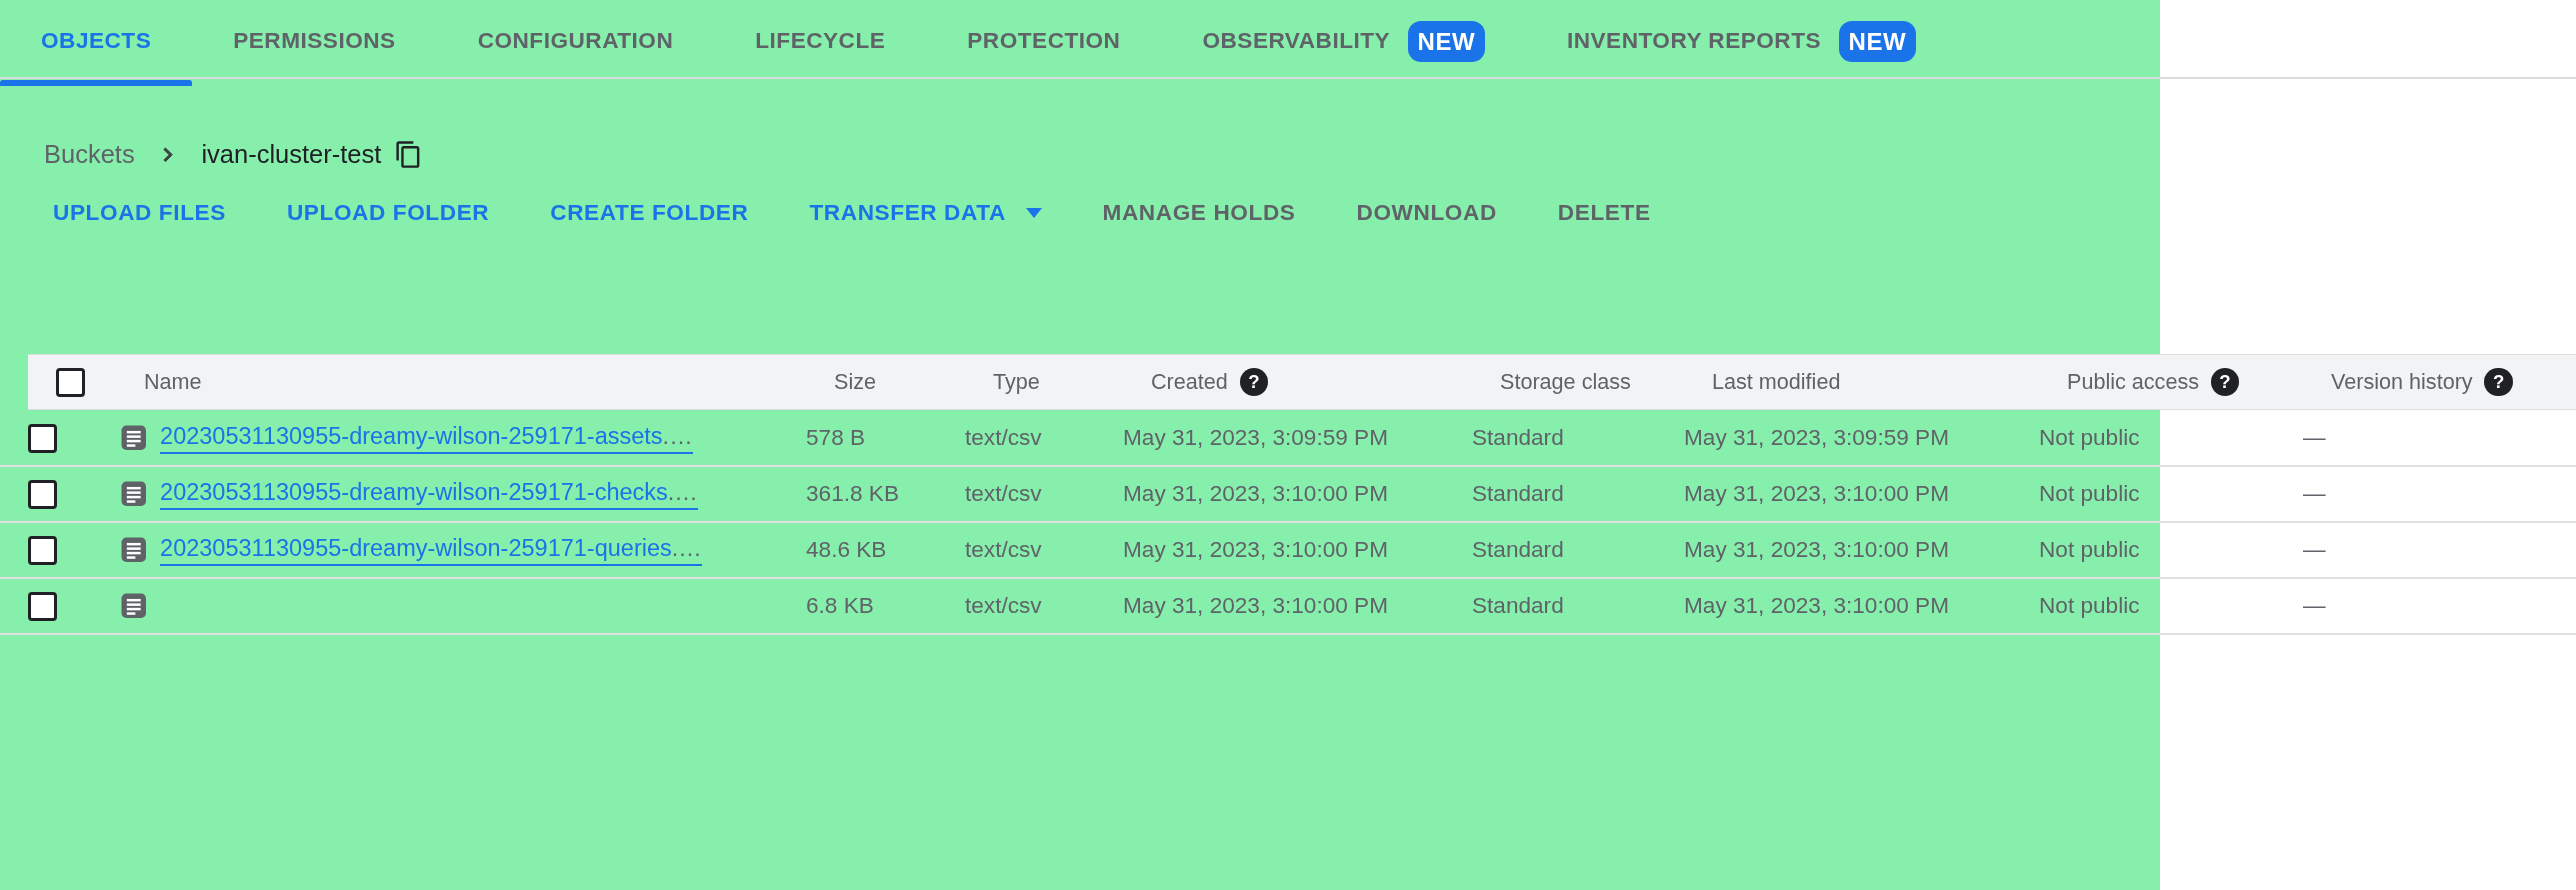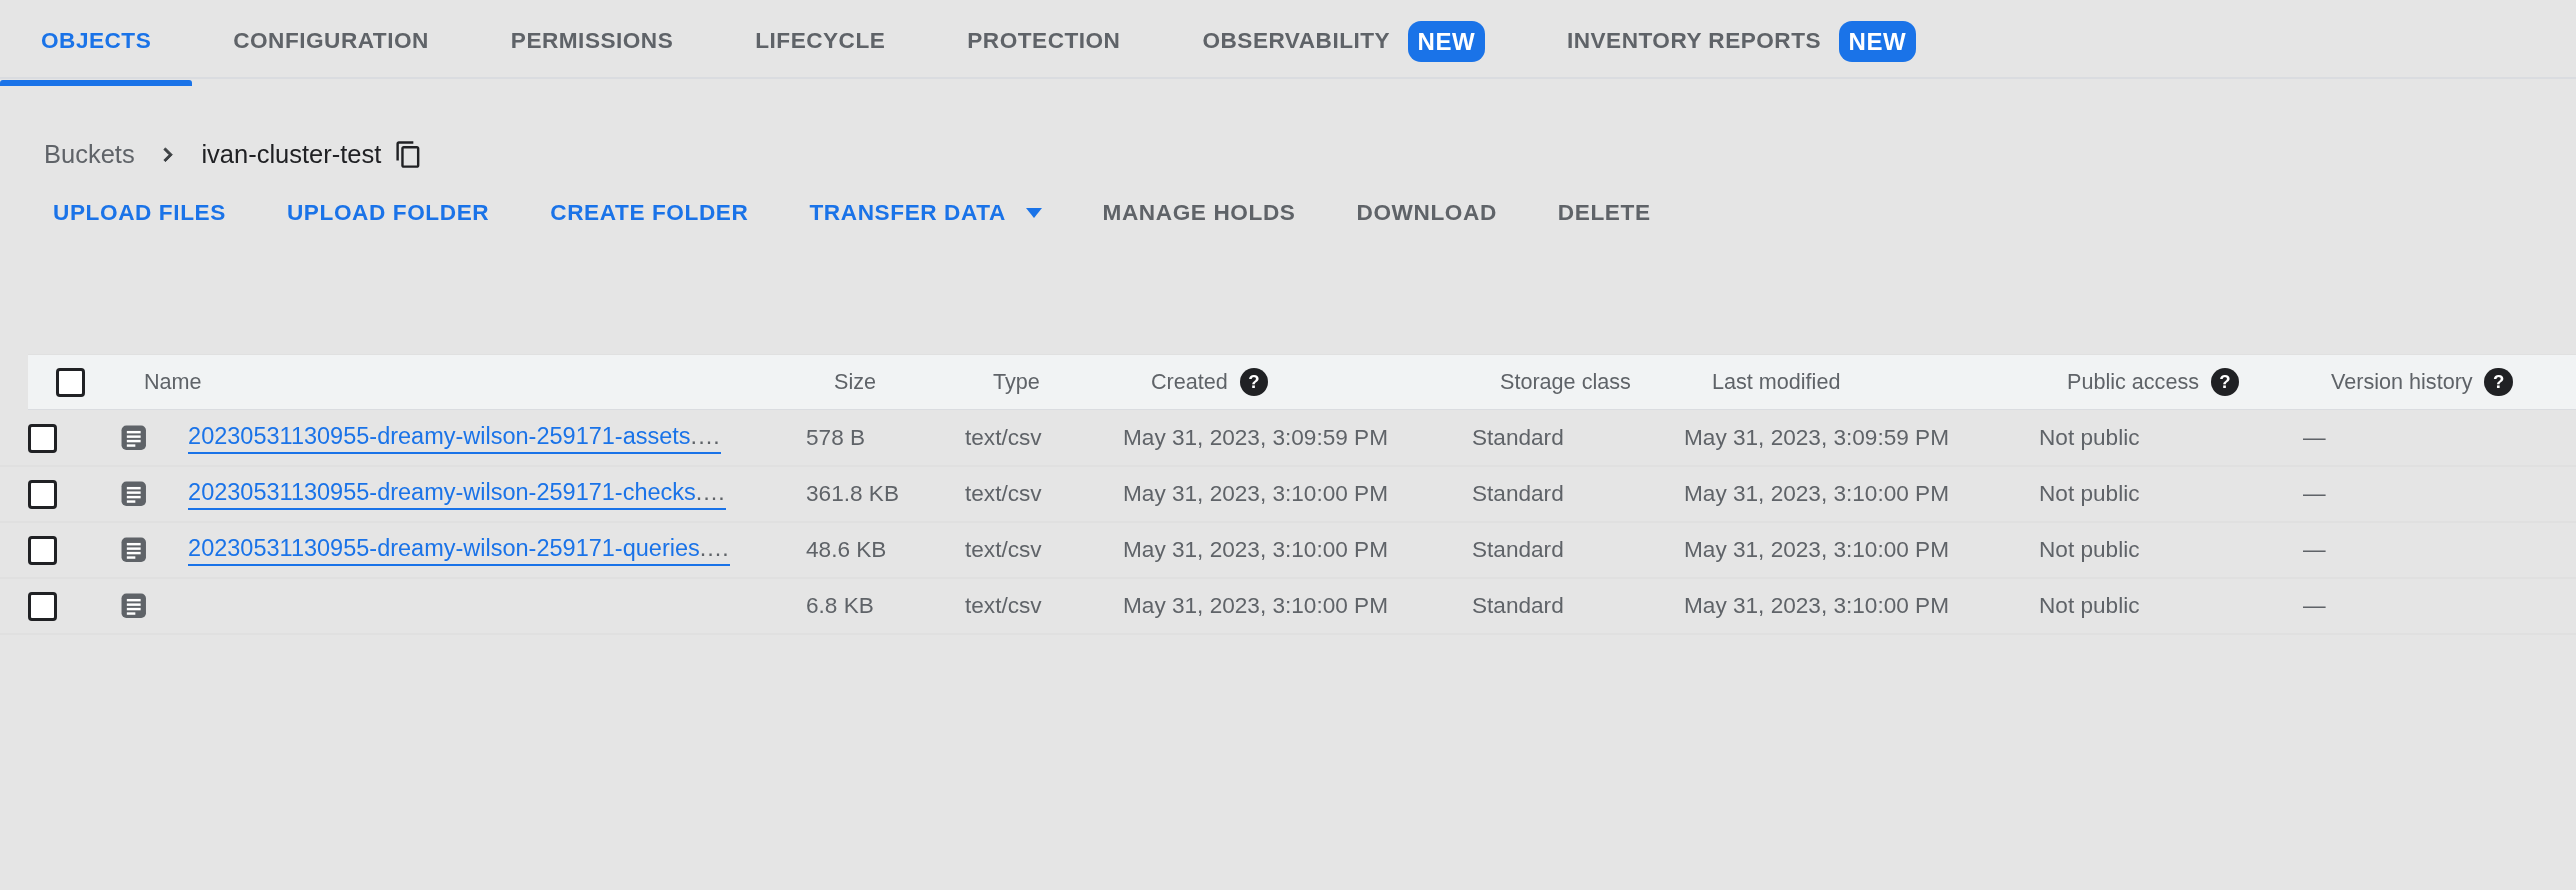--- a/index.html
+++ b/index.html
@@ -1,18 +1,18 @@
 <!DOCTYPE html>
 <html><head>
 <meta charset="utf-8">
 <style>
   * { margin:0; padding:0; box-sizing:border-box; }
   html,body { width:2576px; height:891px; background:#fff; overflow:hidden;
               font-family:"Liberation Sans","DejaVu Sans",sans-serif; }
-  .stage { position:relative; width:2576px; height:891px; background:#e5e5e5; }
+  .stage { position:relative; width:2160px; height:891px; background:#86efac; }
 
   
   .tabbar { position:absolute; top:0; left:0; width:2576px; height:79px;
             border-bottom:2px solid #dadce0; display:flex; align-items:center; padding-top:5.9px; }
   .tab { position:relative; height:74px; display:flex; align-items:center; padding:0 41px;
          font-size:22.6px; font-weight:700; letter-spacing:0.5px; color:#5f6368; cursor:pointer; white-space:nowrap; }
   .tab.active { color:#1a73e8; }
   .tab.active::after { content:""; position:absolute; left:0; right:0; bottom:-7.8px; height:5.9px;
                        background:#1a73e8; border-radius:2.9px 2.9px 0 0; }
   .badge { margin-left:17.7px; background:#1a73e8; color:#fff; font-size:24px; font-weight:700;
@@ -50,21 +50,21 @@
           align-items:center; width:2576px; }
   .thead { position:absolute; top:354px; left:0; height:56px; background:#f1f3f4;
            border-top:1px solid #e0e0e0; border-bottom:1px solid #dadce0;
            font-size:21.6px; color:#5f6368;margin-left:28px; }
   .th { display:flex; align-items:center; white-space:nowrap; }
   .help { width:28.4px; height:28.4px; border-radius:50%; background:#202124; color:#fff; font-size:18.6px;
           font-weight:700; display:inline-flex; align-items:center; justify-content:center;
           margin-left:11.8px; cursor:pointer; flex:0 0 auto; }
   .rows { position:absolute; top:411px; left:0; width:2576px; }
   .row { height:56px; border-bottom:2px solid #e0e0e0; font-size:22.6px; color:#5f6368; }
-  .cell { white-space:nowrap; overflow:hidden;gap:28px; }
+  .cell { white-space:nowrap; overflow:hidden; }
   .cb-cell { padding-left:28.4px; }
   .cb { width:29px; height:29px; border:3.9px solid #202124; border-radius:3.9px; background:#fff;
         display:block; cursor:pointer; }
   .name-cell { display:flex; align-items:center; padding-left:4.9px; }
   .file-ico { flex:0 0 auto; margin-right:13.7px; display:flex; }
   .obj-link { font-size:23.5px; color:#1a73e8; text-decoration:none; border-bottom:2.9px solid #1a73e8;
               padding-bottom:2px; white-space:nowrap; cursor:pointer; }
   .obj-link .trunc { color:#5f6368; }
   .frag-head { width:9.8px; height:23.5px; background:#202124; border-radius:2px; }
   .frag-row  { width:15.7px; height:15.7px; background:#3c4043; border-radius:50%; }
@@ -72,24 +72,24 @@
 </head>
 <body>
 
 <div class="stage">
 
   <div class="tabbar">
     <div class="tab active">
         <span>OBJECTS</span>
       </div>
     <div class="tab">
+        <span>PERMISSIONS</span>
+      </div>
+    <div class="tab">
         <span>CONFIGURATION</span>
-      </div>
-    <div class="tab">
-        <span>PERMISSIONS</span>
       </div>
     <div class="tab">
         <span>LIFECYCLE</span>
       </div>
     <div class="tab">
         <span>PROTECTION</span>
       </div>
     <div class="tab">
       <span>OBSERVABILITY</span>
       <span class="badge">NEW</span>

